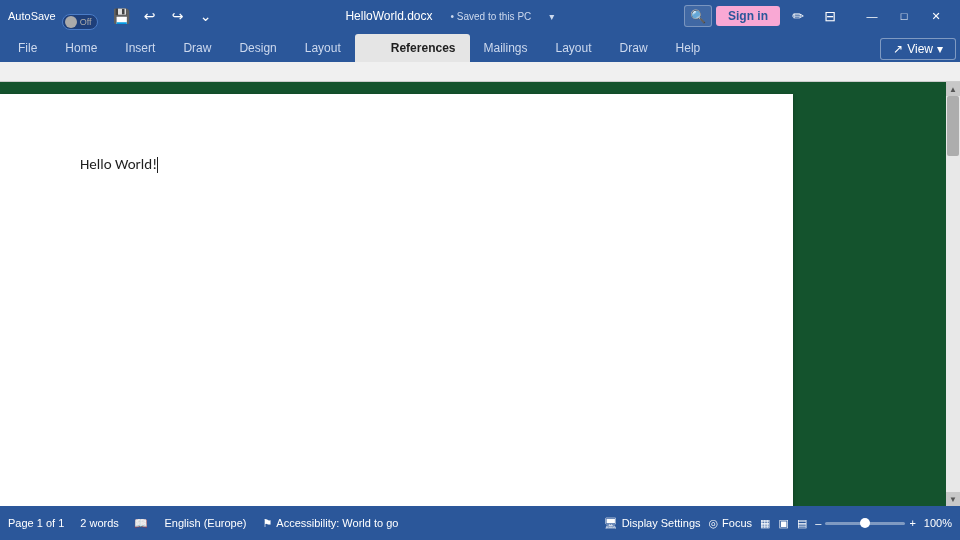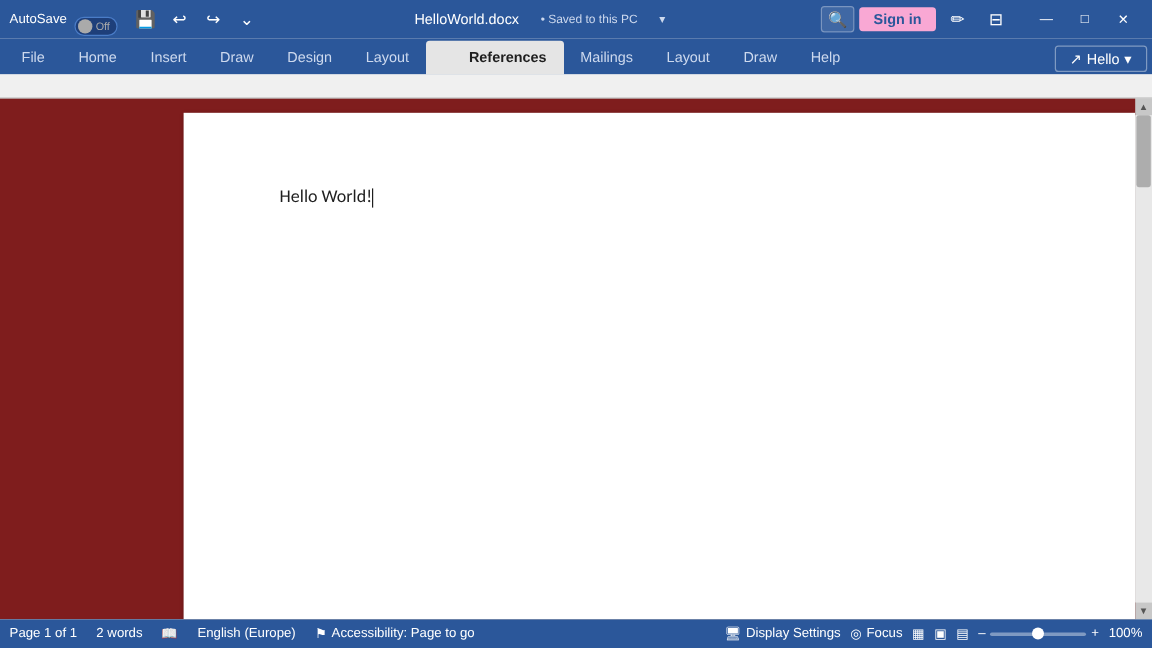--- a/index.html
+++ b/index.html
@@ -185,23 +185,23 @@
       background: #b0b0b0;
       position: relative;
     }
 
     
     .doc-container {
       flex: 1;
       overflow: hidden;
       display: flex;
       align-items: flex-start;
-      justify-content: flex-end;
+      justify-content: flex-start;
       padding: 12px 0;
-      background: #7f1d1d;
+      background: #14532d;
       position: relative;
     }
 
     .document-page {
       width: 793px;
       min-height: 440px;
       background: white;
       box-shadow: 0 1px 4px rgba(0,0,0,0.3);
       position: relative;
       padding: 60px 80px;
@@ -254,21 +254,21 @@
       top: 0;
       left: 1px;
       right: 1px;
       height: 60px;
       background: #adadad;
       border-radius: 2px;
     }
 
     
     .status-bar {
-      height: 24px;
+      height: 34px;
       background: #2b579a;
       display: flex;
       align-items: center;
       padding: 0 8px;
       color: white;
       font-size: 11px;
       gap: 16px;
       flex-shrink: 0;
     }
     .status-bar-right {
@@ -353,21 +353,21 @@
   <div class="ribbon-tab">Draw</div>
   <div class="ribbon-tab">Design</div>
   <div class="ribbon-tab">Layout</div>
   <div class="ribbon-tab active">References</div>
   <div class="ribbon-tab">Mailings</div>
   <div class="ribbon-tab">Layout</div>
   <div class="ribbon-tab">Draw</div>
   <div class="ribbon-tab">Help</div>
   <button class="share-btn">
     <span>↗</span>
-    <span>Hello</span>
+    <span>View</span>
     <span>▾</span>
   </button>
 </div>
 
 <div class="ribbon-content"></div>
 
 <div class="main-area">
 
   <div class="doc-container">
     <div class="document-page">
@@ -386,21 +386,21 @@
   </div>
 </div>
 
 <div class="status-bar">
   <span class="status-item">Page 1 of 1</span>
   <span class="status-item">2 words</span>
   <span class="status-item">📖</span>
   <span class="status-item">English (Europe)</span>
   <span class="status-item">
     <span>⚑</span>
-    <span>Accessibility: Page to go</span>
+    <span>Accessibility: World to go</span>
   </span>
   <div class="status-bar-right">
     <span class="status-item">
       <span>🖥</span>
       <span>Display Settings</span>
     </span>
     <span class="status-item">
       <span>◎</span>
       <span>Focus</span>
     </span>

